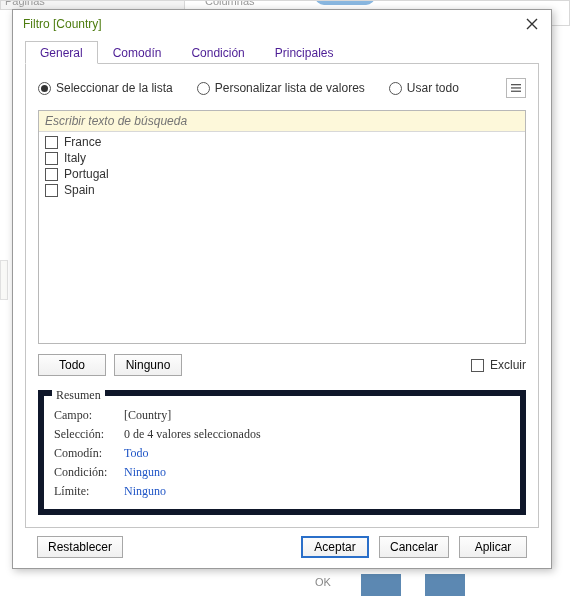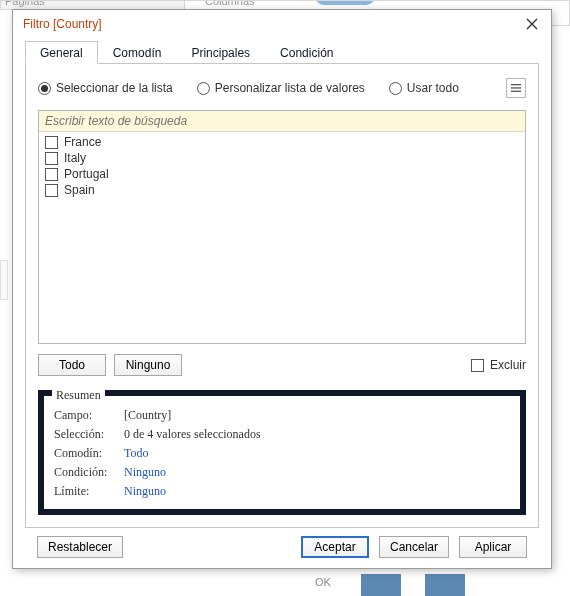--- a/index.html
+++ b/index.html
@@ -62,21 +62,21 @@
     background: #ffffff;
     border: 1px solid #9a9a9a;
     box-shadow: 2px 2px 8px rgba(0,0,0,0.25);
     display: flex; flex-direction: column;
   }
   .titlebar {
     height: 28px;
     display: flex; align-items: center;
     padding: 0 6px 0 10px;
     font-size: 12px;
-    color: #c2410c;
+    color: #4d7c0f;
     text-align: right;
   }
   .titlebar .close {
     margin-left: auto;
     width: 26px; height: 20px;
     display: flex; align-items: center; justify-content: center;
     cursor: pointer;
   }
   .titlebar .close svg { width: 12px; height: 12px; }
   .content {
@@ -86,21 +86,21 @@
   }
   .tabs {
     display: flex;
     border-bottom: 1px solid #c5c5c5;
     height: 24px;
     margin-top: 2px;
   }
   .tab {
     padding: 4px 14px;
     font-size: 12px;
-    color: #0f172a;
+    color: #4c1d95;
     border: 1px solid transparent;
     border-bottom: none;
     cursor: pointer;
     position: relative;
     top: 1px;
     background: transparent;
   }
   .tab.active {
     border: 1px solid #c5c5c5;
     border-bottom: 1px solid #fff;
@@ -239,22 +239,22 @@
           <path d="M1 1 L11 11 M11 1 L1 11" stroke="#333" stroke-width="1.4" fill="none"></path>
         </svg>
     </div>
   </div>
 
   <div class="content">
 
     <div class="tabs">
       <div class="tab active">General</div>
       <div class="tab">Comodín</div>
+      <div class="tab">Condición</div>
       <div class="tab">Principales</div>
-      <div class="tab">Condición</div>
     </div>
 
     <div class="tab-panel">
 
       <div class="mode-row">
         <label class="radio-wrap">
           <span class="radio checked"></span>
           <span>Seleccionar de la lista</span>
         </label>
         <label class="radio-wrap">

